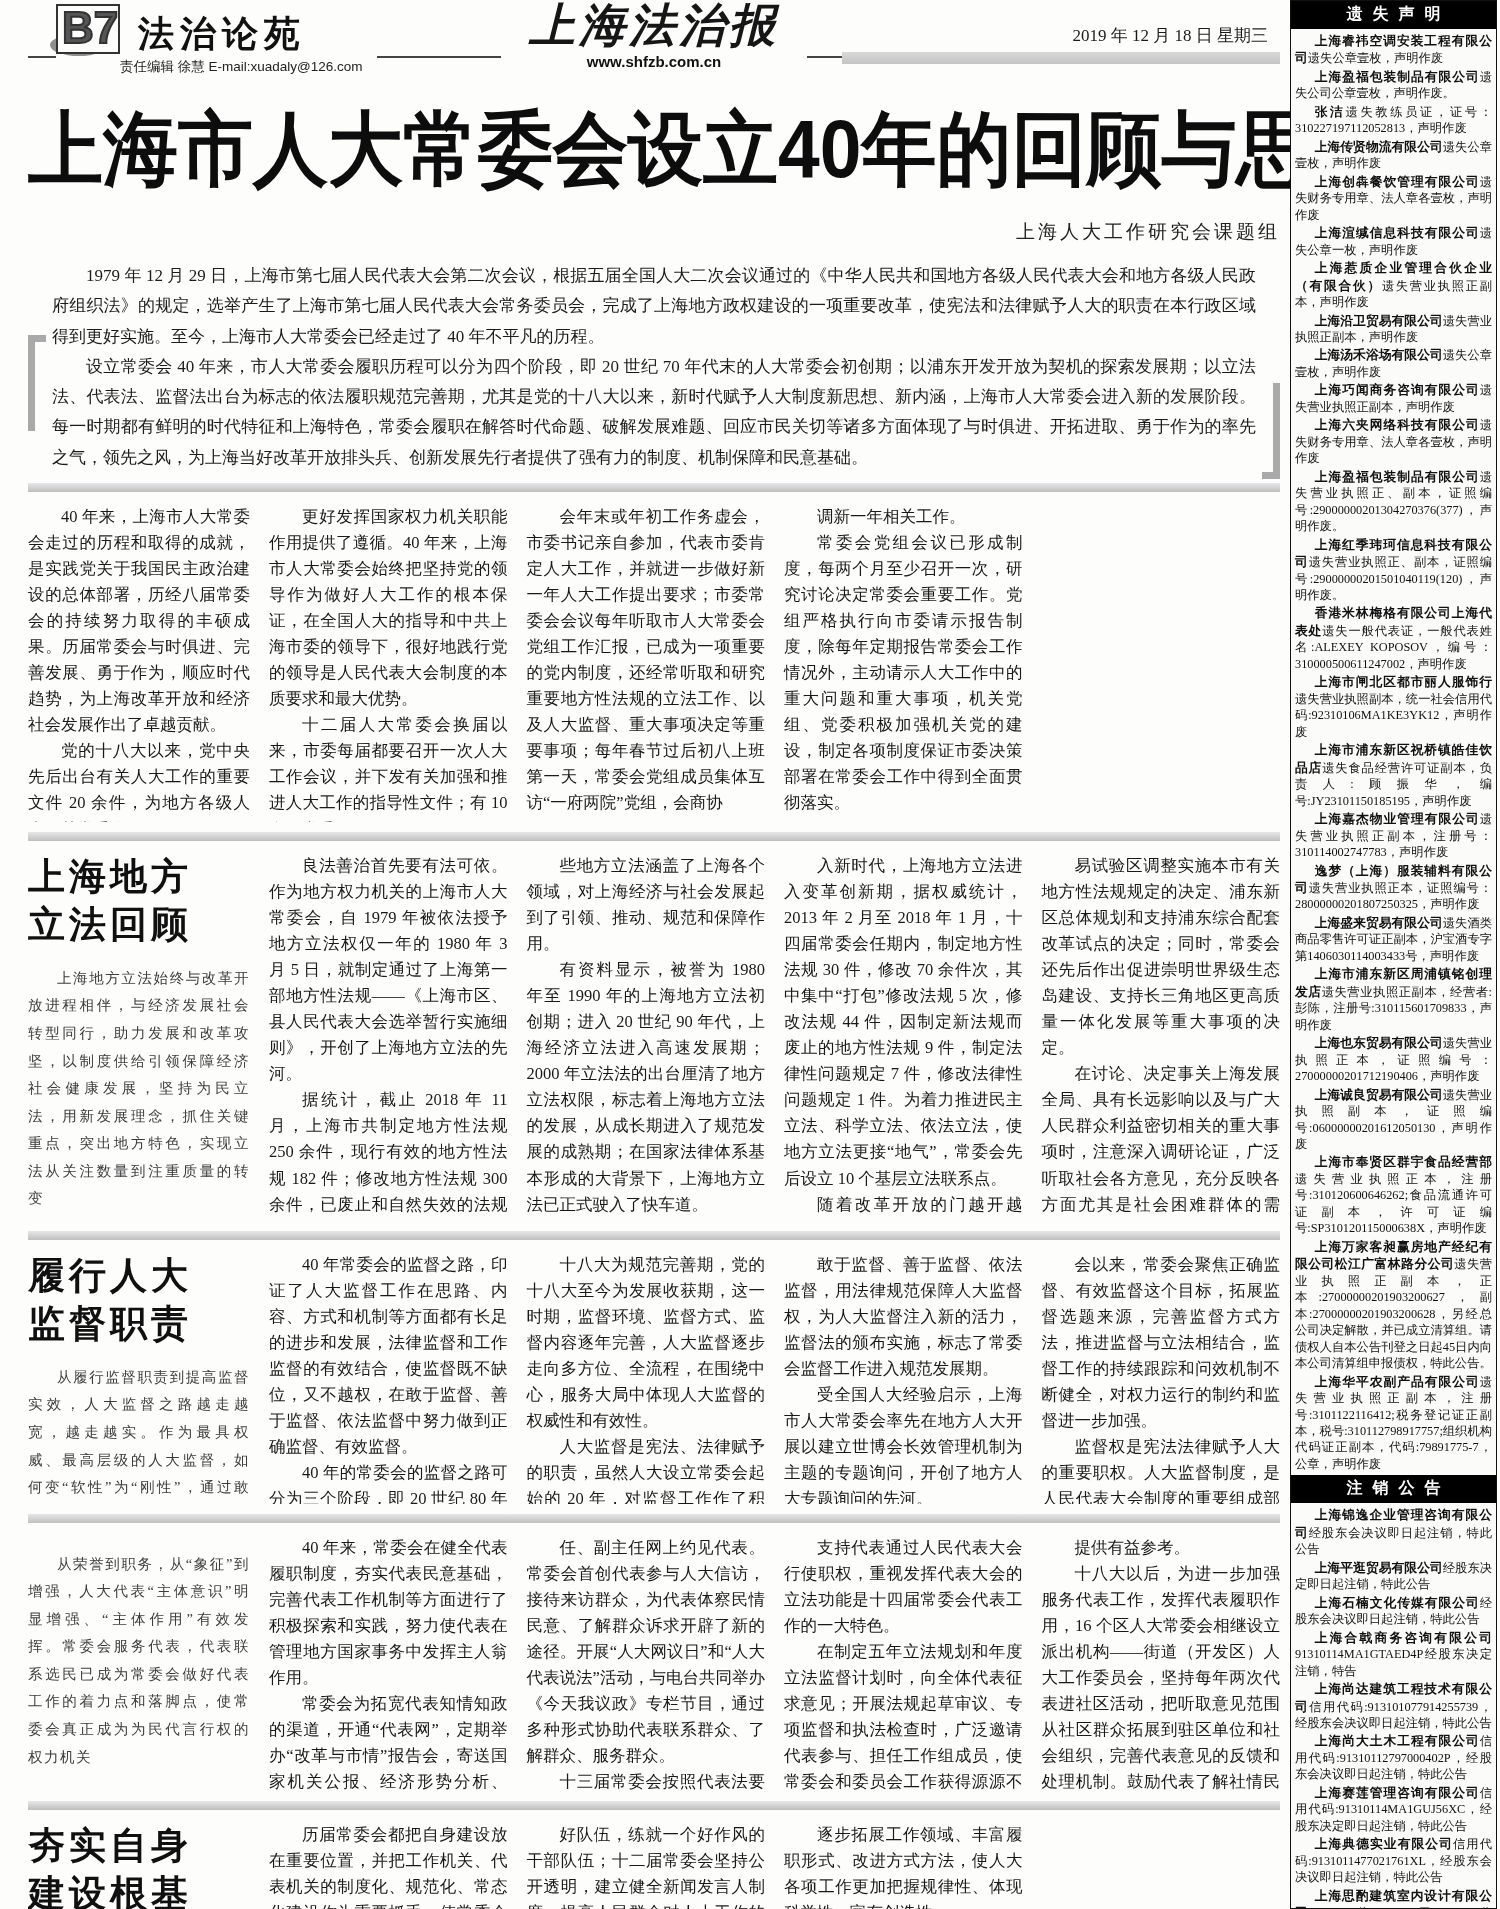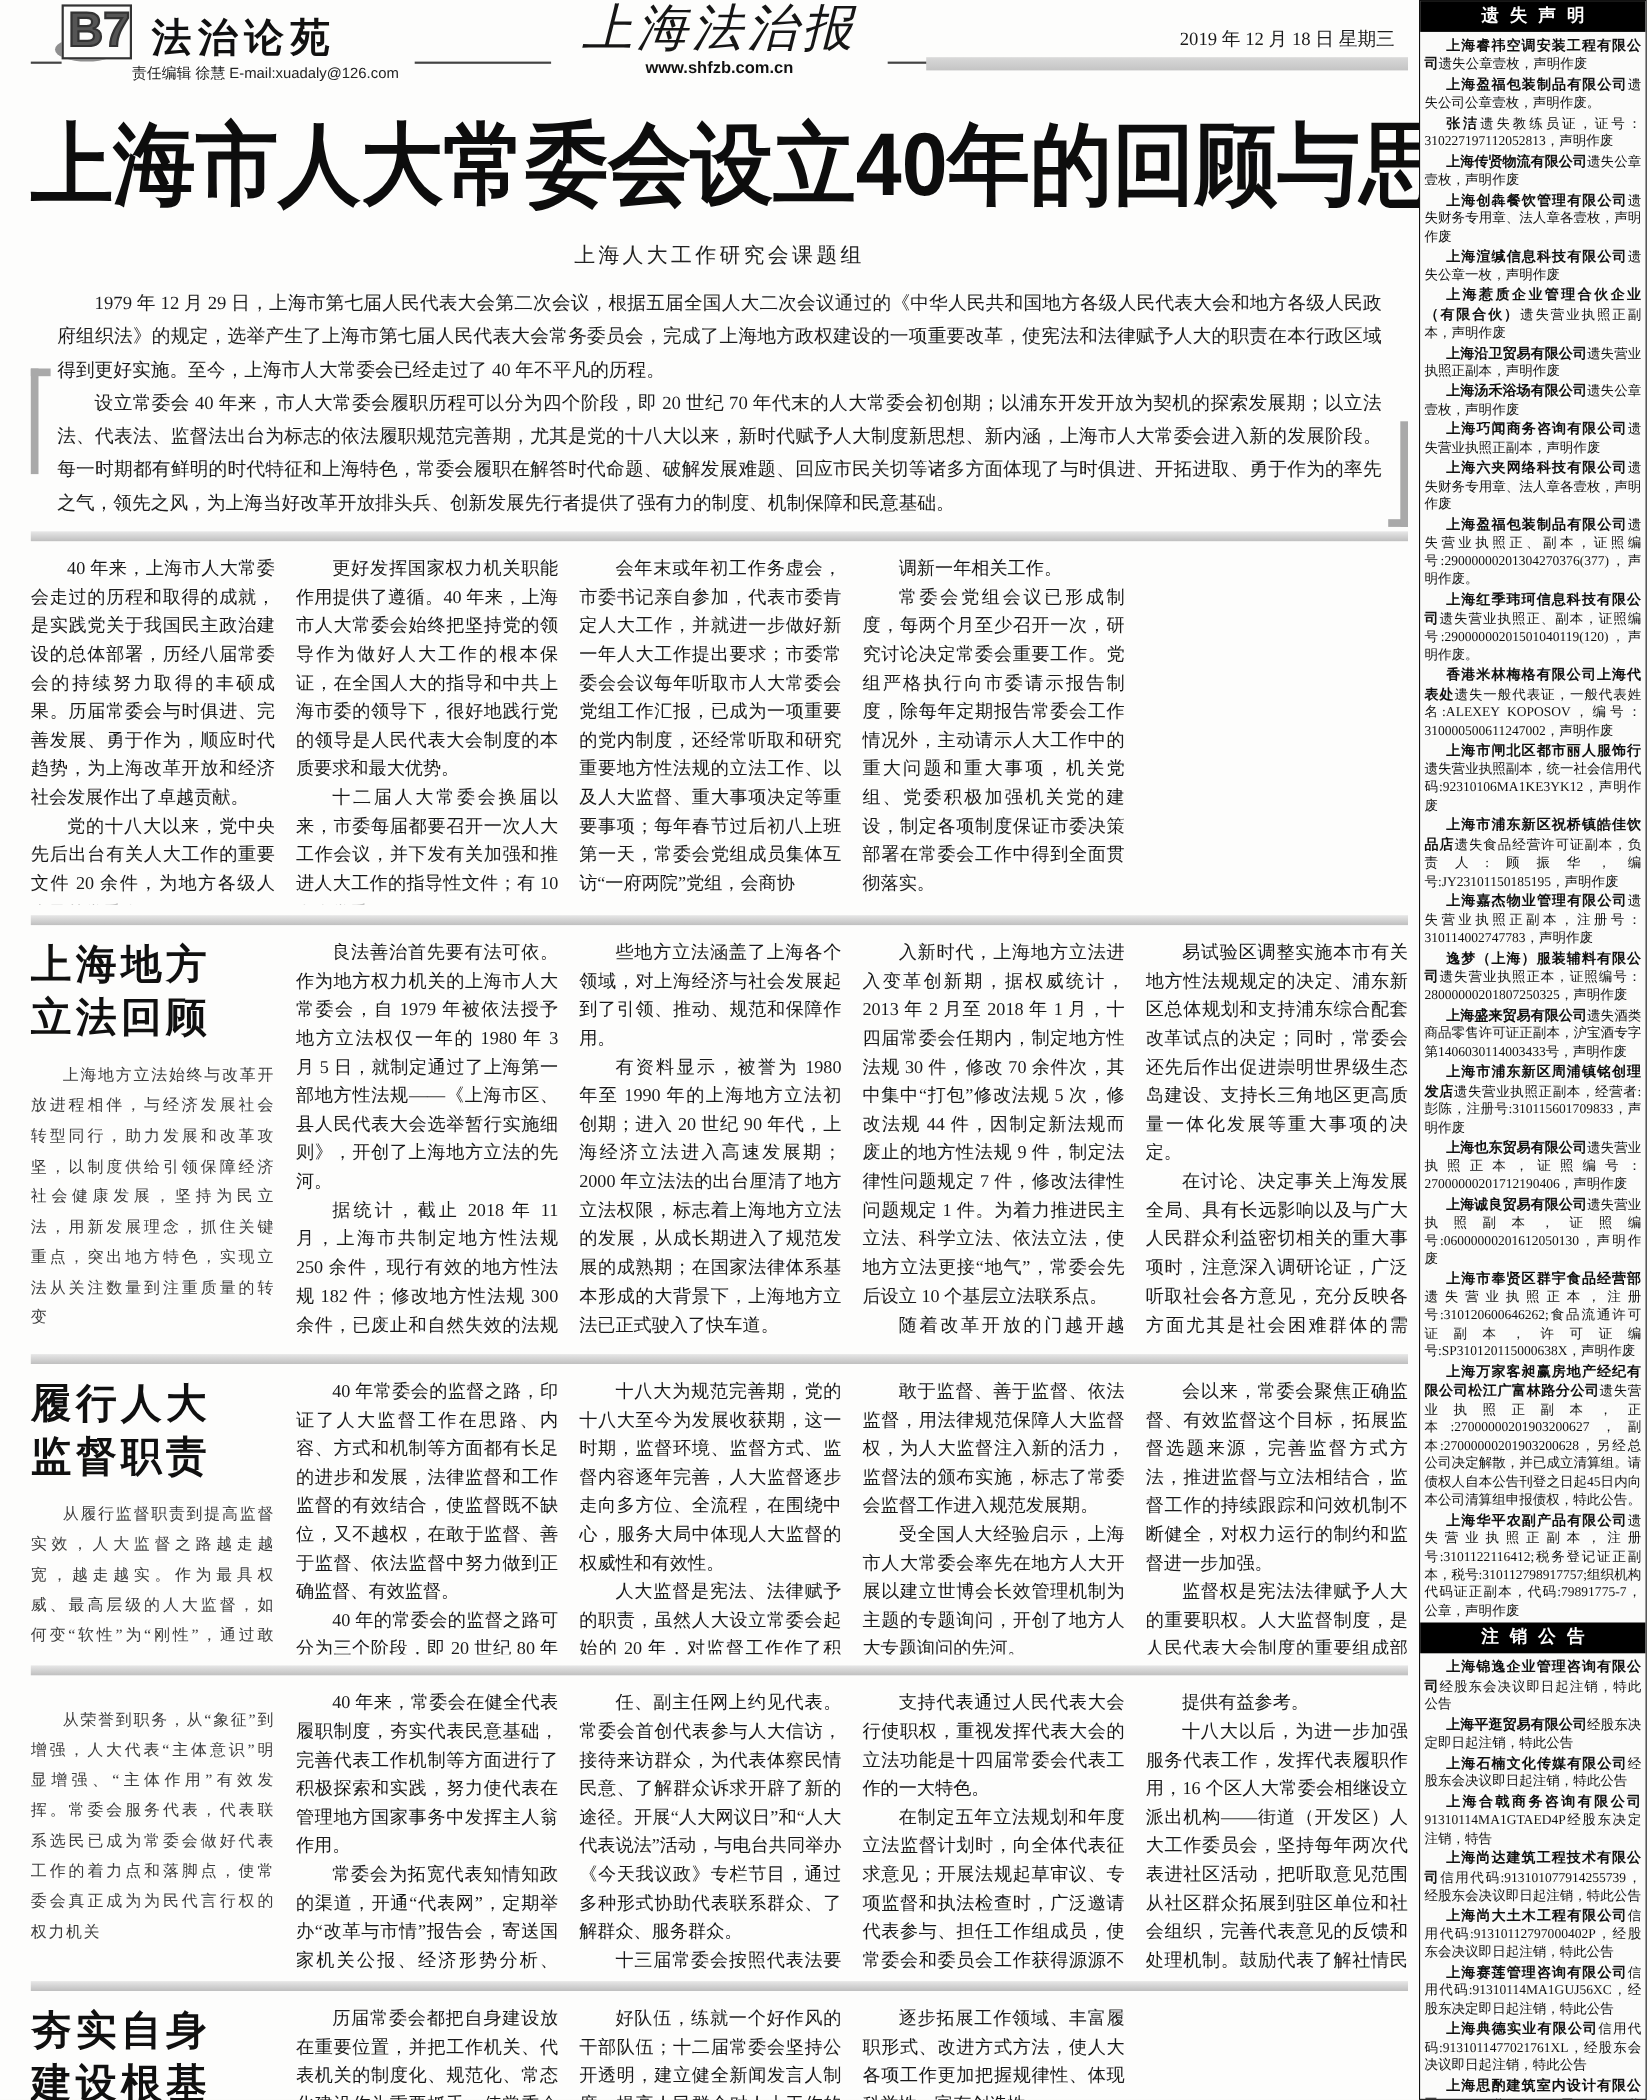--- a/index.html
+++ b/index.html
@@ -12,29 +12,29 @@
   .hdr { position:relative; height:80px; }
   .hdr-line { position:absolute; left:0; right:0; top:56px; border-top:2.5px solid #444; }
   .hdr-left { position:absolute; left:0; top:4px; display:flex; align-items:center; background:#fdfdfc; padding-right:24px;margin-left:28px; }
   .b7 { position:relative; width:64px; height:58px; }
   .b7-ellipse { position:absolute; left:-6px; top:30px; width:58px; height:22px; background:#8f8f8f; border-radius:50%; }
   .b7-text { position:relative; font-family:"Liberation Sans",sans-serif; font-weight:900; font-size:44px; line-height:1;
              color:#555; -webkit-text-stroke:2px #333; background:#fdfdfc; border:2px solid #333; padding:0 4px 2px 4px; }
   .sect-name { font-family:"Liberation Sans",sans-serif; font-weight:900; font-size:36px; letter-spacing:6px; margin:2px 0 0 18px; color:#111; }
   .editor { position:absolute; left:92px; top:54px; background:#fdfdfc; font-size:13.5px; padding:4px 14px 0 0; color:#222; font-family:"Liberation Sans",sans-serif; }
   .masthead { position:absolute; left:50%; transform:translateX(-50%); top:2px; text-align:center; background:#fdfdfc; padding:0 28px; }
-  .masthead-title { font-weight:400; font-size:46px; letter-spacing:4px; line-height:1.05; font-style:italic; color:#161616; }
+  .masthead-title { font-weight:700; font-size:46px; letter-spacing:4px; line-height:1.05; font-style:italic; color:#161616; }
   .masthead-url { font-family:"Liberation Sans",sans-serif; font-weight:700; font-size:15px; margin-top:3px; color:#111; }
   .dateline { position:absolute; right:6px; top:24px; font-size:17px; background:#fdfdfc; padding:0 6px 4px 16px; }
   .date-bar { position:absolute; right:0; top:52px; width:438px; height:12px; background:linear-gradient(#d9d9d9,#c4c4c4); }
 
   
   .headline { margin-top:16px; text-align:center; font-family:"Liberation Sans",sans-serif; font-weight:900;
               font-size:75px; letter-spacing:0px; white-space:nowrap; color:#0d0d0d; transform:scaleY(1.08); transform-origin:top; }
-  .byline { text-align:center; font-size:19px; margin-top:22px; letter-spacing:3px; color:#222; }
+  .byline { text-align:right; font-size:19px; margin-top:22px; letter-spacing:3px; color:#222; }
 
   
   .intro { position:relative; margin:16px 24px 0 24px; font-size:17px; line-height:1.78; text-align:justify; color:#1c1c1c; }
   .intro p { text-indent:2em; }
   .corner-l { position:absolute; left:-24px; top:74px; width:18px; height:96px; border-left:7px solid #a9a9a9; border-top:7px solid #a9a9a9; }
   .corner-r { position:absolute; right:-24px; bottom:-6px; width:18px; height:96px; border-right:7px solid #a9a9a9; border-bottom:7px solid #a9a9a9; }
 
   .sep { height:9px; margin:10px 0 12px 0; background:linear-gradient(#e7e7e7,#bfbfbf); }
 
   

